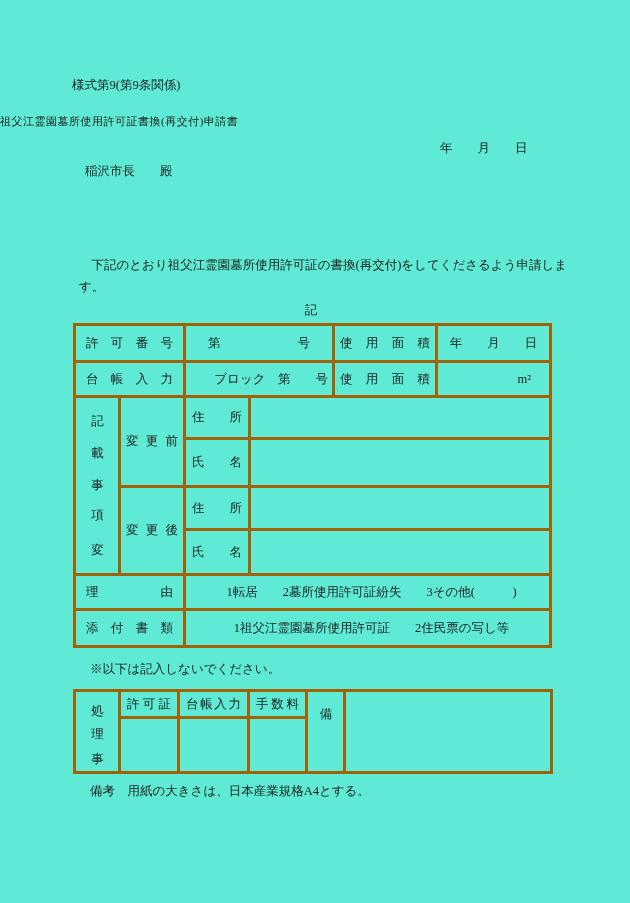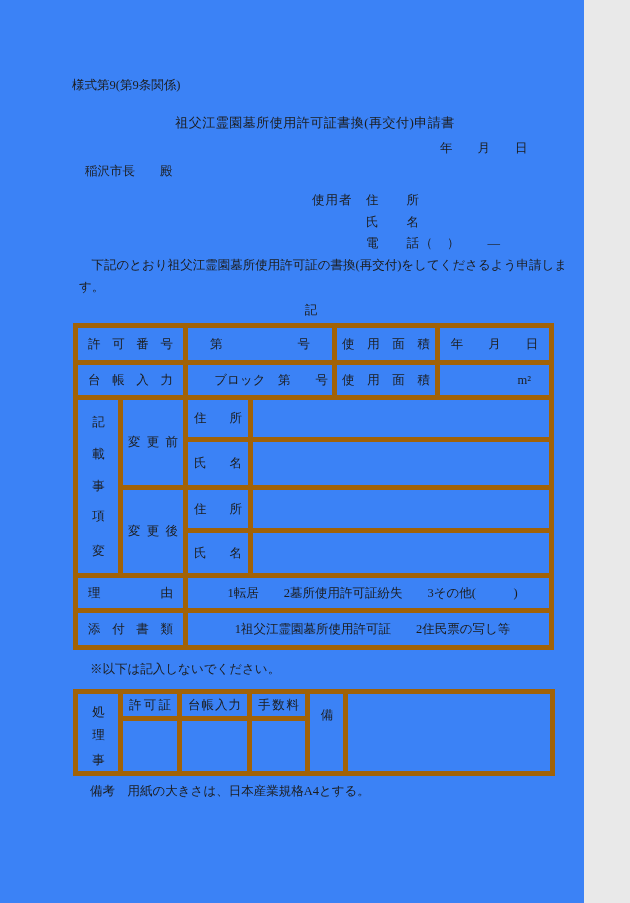--- a/index.html
+++ b/index.html
@@ -1,41 +1,41 @@
 <!DOCTYPE html>
 <html><head>
 <meta charset="utf-8">
 <style>
   * { margin: 0; padding: 0; box-sizing: border-box; }
   html, body { background: #e9e9e9; }
   .page {
     position: relative;
-    width: 584px;
+    width: 630px;
     height: 903px;
-    background: #3b82f6;
+    background: #5eead4;
     font-family: "Liberation Serif", "DejaVu Serif", serif;
     color: #1c1c1c;
     font-size: 12.5px;
     overflow: hidden;
   }
   .abs { position: absolute; }
   .pre { white-space: pre; }
 
   .form-id    { left: 72px;  top: 77px; }
-  .title      { left: 0; top: 114px; width: 630px; text-align: center; font-size: 13px; letter-spacing: 0.5px; }
+  .title      { left: 0; top: 114px; width: 630px; font-size: 11px; letter-spacing: 0.5px; }
   .date-line  { left: 440px; top: 140px; }
   .addressee  { left: 85px;  top: 163px; }
   .applicant  { left: 312px; top: 190px; line-height: 21.5px; letter-spacing: 1px; }
   .request    { left: 72px;  top: 255px; line-height: 21.5px; margin-left: 7px; }
   .record-h   { left: 73px;  top: 302px; width: 476px; text-align: center; }
   .fill-note  { left: 90px;  top: 661px; }
   .footer-note{ left: 90px;  top: 783px; }
 
   table { border-collapse: collapse; table-layout: fixed; }
-  td { border: 5px solid #a16207; vertical-align: middle; font-size: 12.5px; overflow: hidden; }
+  td { border: 3px solid #a16207; vertical-align: middle; font-size: 12.5px; overflow: hidden; }
 
   .main-table   { left: 73px; top: 323px; width: 477px; }
   .office-table { left: 73px; top: 689px; width: 477px; }
 
   
   .jl  { text-align: justify; text-align-last: justify; padding: 0 10px; }
   .jl6 { text-align: justify; text-align-last: justify; padding: 0 6px;  }
   .jl5 { text-align: justify; text-align-last: justify; padding: 0 5px;  }
 
   
@@ -70,25 +70,20 @@
 <div class="page">
 
   <div class="abs form-id">様式第9(第9条関係)</div>
 
   <div class="abs title">祖父江霊園墓所使用許可証書換(再交付)申請書</div>
 
   <div class="abs date-line pre">年　　月　　日</div>
 
   <div class="abs addressee pre">稲沢市長　　殿</div>
 
-  <div class="abs applicant">
-    <div class="pre">使用者　住　　所</div>
-    <div class="pre">　　　　氏　　名</div>
-    <div class="pre">　　　　電　　話（　）　　―</div>
-  </div>
 
   <div class="abs request">
     <div class="pre">　下記のとおり祖父江霊園墓所使用許可証の書換(再交付)をしてくださるよう申請しま</div>
     <div class="pre">す。</div>
   </div>
 
   <div class="abs record-h">記</div>
 
   <table class="abs main-table">
     <colgroup>

